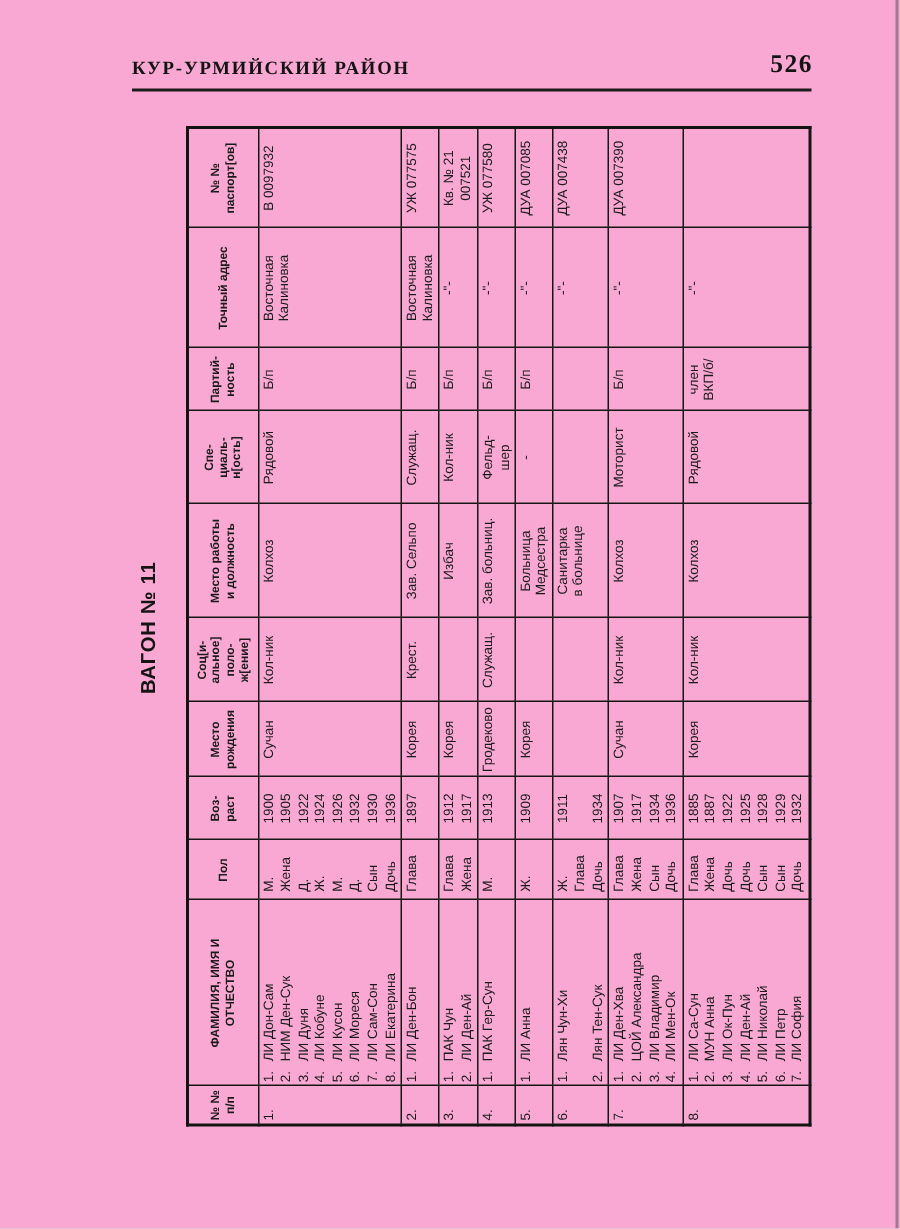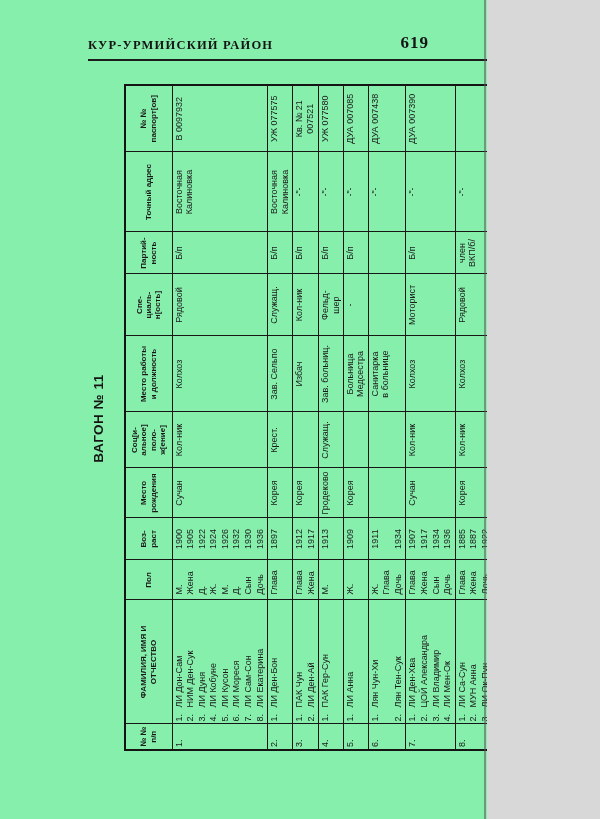--- a/index.html
+++ b/index.html
@@ -1,16 +1,16 @@
 <!DOCTYPE html>
 <html><head>
 <meta charset="utf-8">
 <style>
   html,body{margin:0;padding:0;background:#d8d8d8;}
-  .page{position:relative;width:487px;height:819px;background:#86efac;overflow:hidden;
+  .page{position:relative;width:600px;height:819px;background:#f9a8d4;overflow:hidden;
         font-family:"Liberation Sans",sans-serif;color:#1a1a1a;}
   .scan-edge{position:absolute;top:0;right:1px;width:2px;height:100%;background:#555;opacity:.55;}
   .pg-header-title{position:absolute;left:88px;top:38px;font-family:"Liberation Serif",serif;
         font-weight:bold;font-size:12.5px;letter-spacing:1.2px;color:#141414;}
   .pg-number{position:absolute;right:58px;top:33px;font-family:"Liberation Serif",serif;
         font-weight:bold;font-size:17px;letter-spacing:1px;color:#141414;}
   .pg-rule{position:absolute;left:88px;top:59px;width:453px;height:2px;background:#1c1c1c;}
   .rot-wrap{position:absolute;left:86px;top:751px;width:665px;height:443px;
         transform:rotate(-90deg);transform-origin:0 0;}
   .tbl-title{height:26px;line-height:26px;text-align:center;font-weight:bold;font-size:13.5px;
@@ -25,21 +25,21 @@
   .mn{flex:none;width:14px;}
   .sline{font-size:9px;line-height:11.6px;height:11.6px;white-space:nowrap;}
   td.csex .sline{padding-left:3px;}
   td.cborn .sline{text-align:center;}
 </style>
 </head>
 <body>
 
 <div class="page">
   <div class="pg-header-title">КУР-УРМИЙСКИЙ РАЙОН</div>
-  <div class="pg-number">619</div>
+  <div class="pg-number">526</div>
   <div class="pg-rule"></div>
 
   <div class="rot-wrap">
     <div class="tbl-title">ВАГОН № 11</div>
     <table class="wagon" id="wagon-table">
       <colgroup>
           <col style="width: 26px;">
           <col style="width: 124px;">
           <col style="width: 40px;">
           <col style="width: 42px;">

